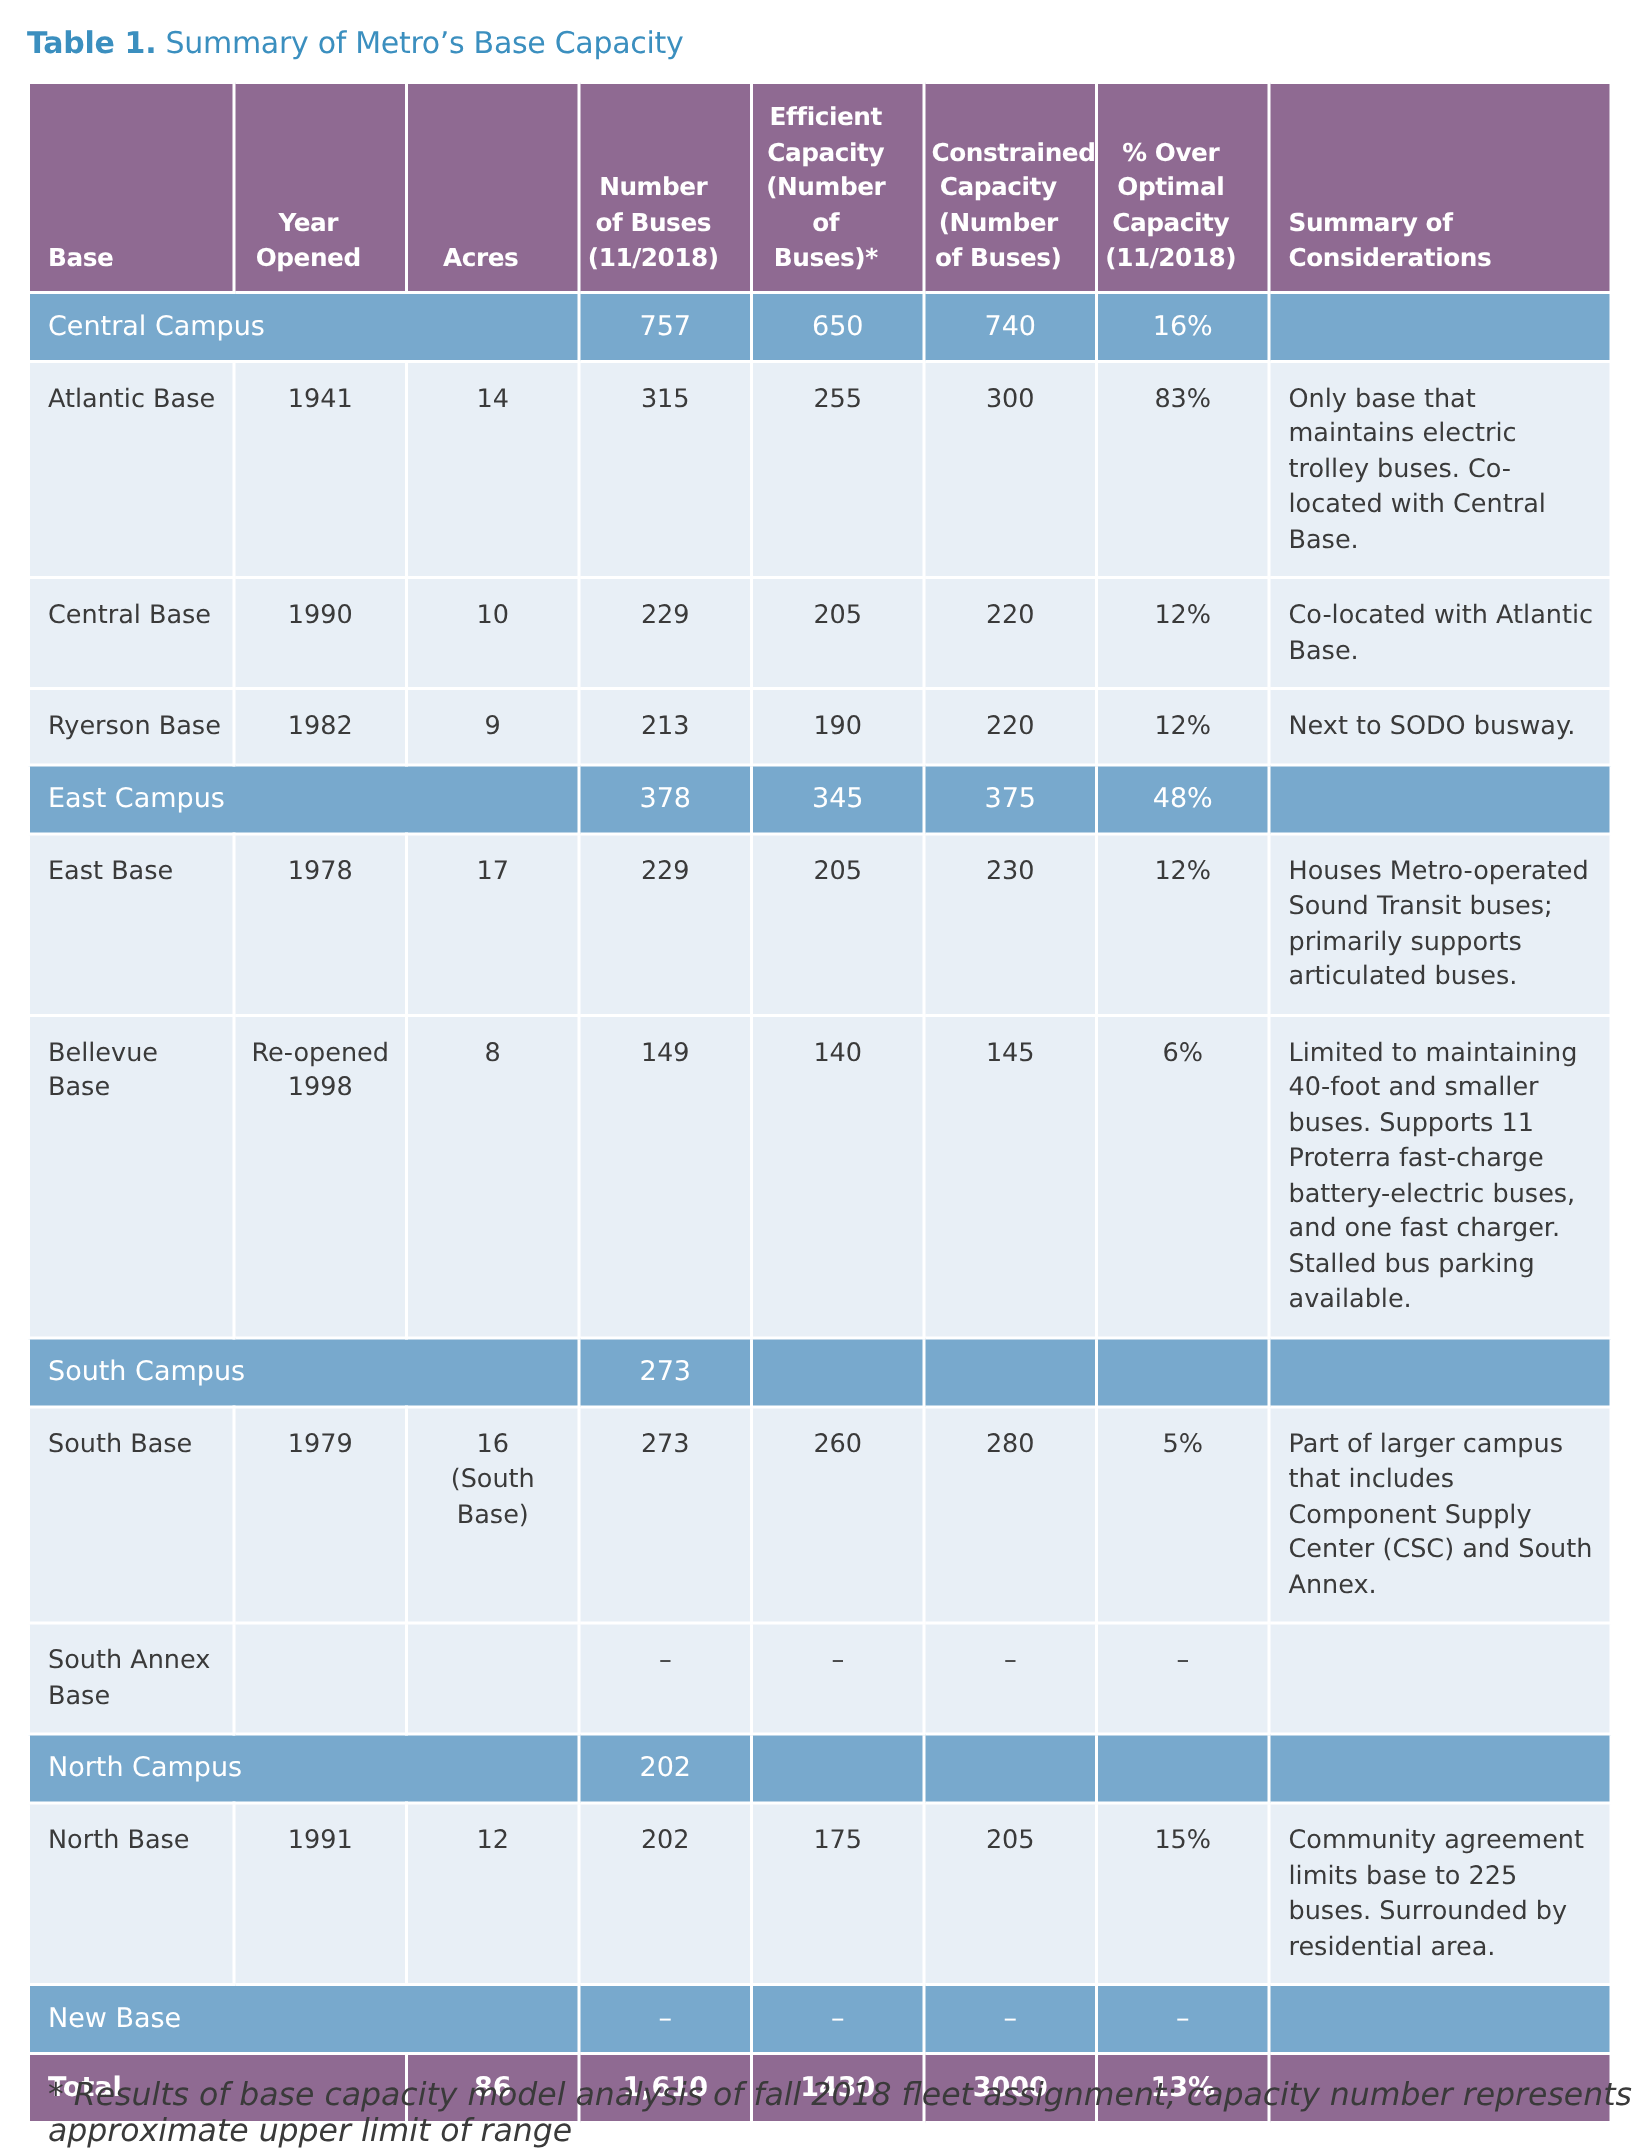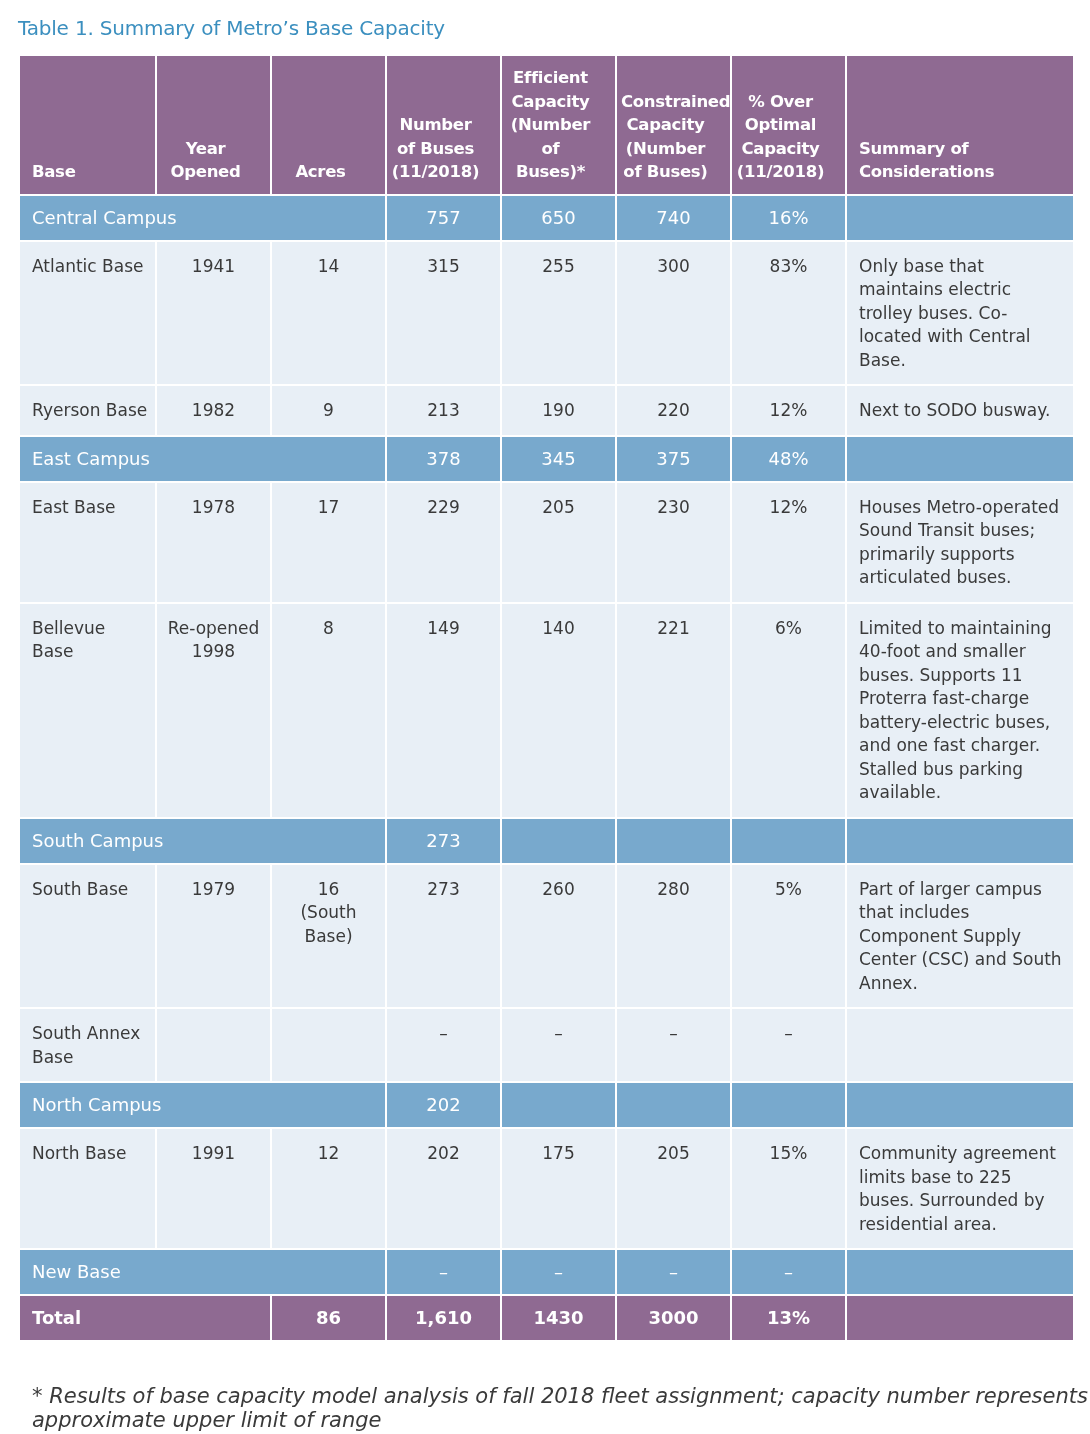--- a/index.html
+++ b/index.html
@@ -1,18 +1,18 @@
 <!DOCTYPE html>
 <html><head>
 <meta charset="utf-8">
 <style>
   html, body { margin: 0; padding: 0; background: #ffffff; }
   body { width: 1090px; height: 1434px; position: relative; font-family: "DejaVu Sans", "Liberation Sans", sans-serif; color: #3a3a3a; }
   .title { position: absolute; left: 18px; top: 16px; font-size: 20px; color: #3b8fbf; letter-spacing: -0.2px; }
-  .title .label { font-weight: normal; }
+  .title .label { font-weight: bold; }
   table { position: absolute; left: 18px; top: 54px; width: 1055px; border-collapse: collapse; table-layout: fixed; }
   col.c0 { width: 137px; } col.c1 { width: 115px; } col.c2 { width: 115px; } col.c3 { width: 115px; }
   col.c4 { width: 115px; } col.c5 { width: 115px; } col.c6 { width: 115px; } col.c7 { width: 228px; }
   th, td { border: 2px solid #ffffff; vertical-align: top; font-size: 17px; line-height: 23.5px; }
   thead th { background: #8f6a92; color: #ffffff; font-weight: bold; vertical-align: bottom; text-align: center; padding: 10px 20px 10px 4px; height: 98px; font-size: 16.5px; line-height: 23.5px; letter-spacing: -0.3px; }
   thead th.left { text-align: left; padding-left: 12px; }
   tr.campus td { background: #78a9cd; color: #ffffff; font-weight: normal; height: 44px; padding: 0 4px; vertical-align: middle; text-align: center; font-size: 18px; }
   tr.campus td.name { text-align: left; padding-left: 12px; }
   tr.base td { background: #e8eff6; padding: 13px 4px 12px 4px; text-align: center; }
   tr.base td.name { text-align: left; padding-left: 12px; }
@@ -61,20 +61,30 @@
     <tr class="base" style="height:120px">
       <td class="name">Atlantic Base</td>
       <td>1941</td>
       <td>14</td>
       <td>315</td>
       <td>255</td>
       <td>300</td>
       <td>83%</td>
       <td class="notes">Only base that maintains electric trolley buses. Co-located with Central Base.</td>
     </tr>
+    <tr class="base" style="height:72px">
+      <td class="name">Central Base</td>
+      <td>1990</td>
+      <td>10</td>
+      <td>229</td>
+      <td>205</td>
+      <td>220</td>
+      <td>12%</td>
+      <td class="notes">Co-located with Atlantic Base.</td>
+    </tr>
     <tr class="base" style="height:48px">
       <td class="name">Ryerson Base</td>
       <td>1982</td>
       <td>9</td>
       <td>213</td>
       <td>190</td>
       <td>220</td>
       <td>12%</td>
       <td class="notes">Next to SODO busway.</td>
     </tr>
@@ -96,21 +106,21 @@
       <td>230</td>
       <td>12%</td>
       <td class="notes">Houses Metro-operated Sound Transit buses; primarily supports articulated buses.</td>
     </tr>
     <tr class="base" style="height:212px">
       <td class="name">Bellevue Base</td>
       <td>Re-opened 1998</td>
       <td>8</td>
       <td>149</td>
       <td>140</td>
-      <td>221</td>
+      <td>145</td>
       <td>6%</td>
       <td class="notes">Limited to maintaining 40-foot and smaller buses. Supports 11 Proterra fast-charge battery-electric buses, and one fast charger. Stalled bus parking available.</td>
     </tr>
 
     <tr class="campus">
       <td class="name" colspan="3">South Campus</td>
       <td>273</td>
       <td></td>
       <td></td>
       <td></td>

